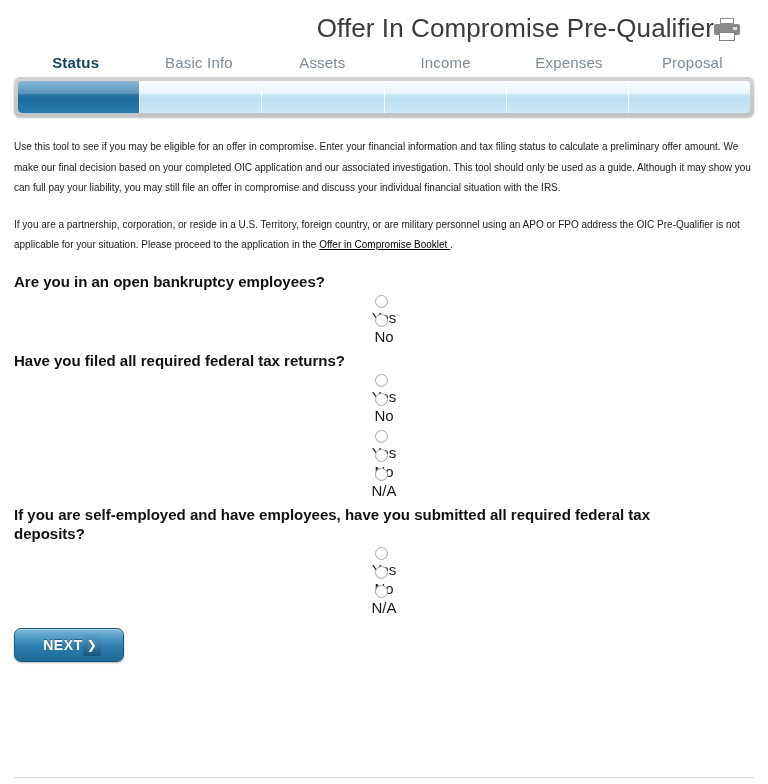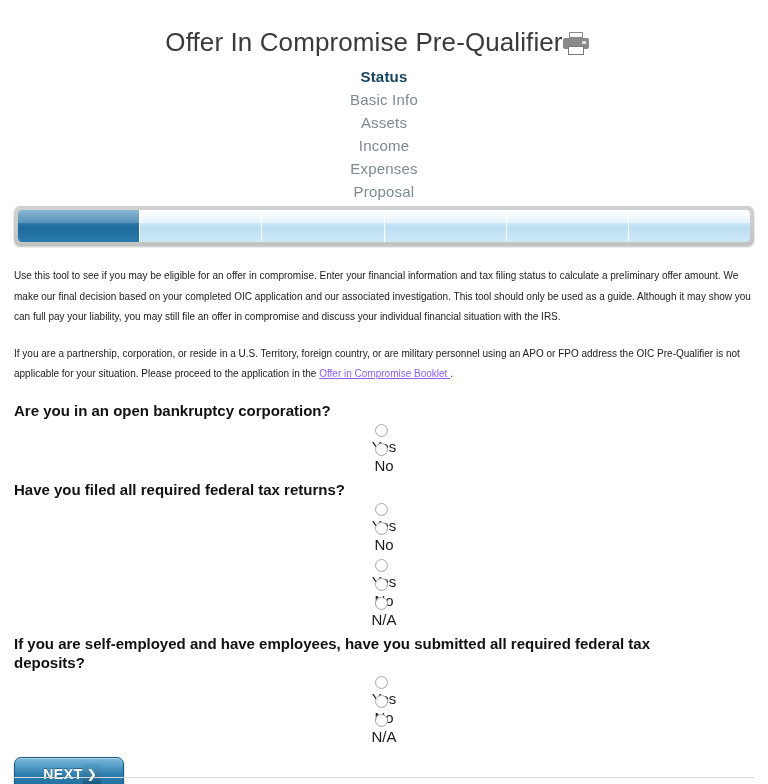--- a/index.html
+++ b/index.html
@@ -20,22 +20,22 @@
     height: 784px;
     box-sizing: border-box;
     padding: 0 14px;
     position: relative;
   }
 
   
   .header {
     display: flex;
     align-items: flex-start;
-    justify-content: center;
-    padding-top: 26px;
+    justify-content: flex-end;
+    padding-top: 12px;
   }
   .page-title {
     font-size: 26px;
     font-weight: 400;
     color: #3a3a3a;
     letter-spacing: 0.1px;
     line-height: 32px;
   }
   .print-icon {
     margin-top: 6px;
@@ -77,21 +77,20 @@
 
   
   .stepper {
     margin-top: 10px;
     position: relative;
   }
   .step-labels {
     display: flex;
     width: 740px;
     margin-left: 0;
-    flex-direction: column;
   }
   .step-label {
     flex: 1;
     text-align: center;
     font-size: 15px;
     color: #7d8a94;
     padding-bottom: 6px;
     letter-spacing: 0.2px;
   }
   .step-label.active {
@@ -139,21 +138,21 @@
   
   .intro {
     margin-top: 20px;
     font-size: 10px;
     line-height: 20.5px;
     color: #1a1a1a;
     max-width: 748px;
   }
   .intro p { margin: 0 0 16px 0; }
   .intro a {
-    color: #8b5cf6;
+    color: #000000;
     text-decoration: underline;
   }
 
   
   .question-block { margin-bottom: 18px; }
   .question-text {
     font-size: 15px;
     font-weight: bold;
     color: #111111;
     line-height: 19px;
@@ -266,21 +265,21 @@
       </div>
     </div>
   </div>
 
   <div class="intro">
     <p>Use this tool to see if you may be eligible for an offer in compromise. Enter your financial information and tax filing status to calculate a preliminary offer amount. We make our final decision based on your completed OIC application and our associated investigation. This tool should only be used as a guide. Although it may show you can full pay your liability, you may still file an offer in compromise and discuss your individual financial situation with the IRS.</p>
     <p><span>If you are a partnership, corporation, or reside in a U.S. Territory, foreign country, or are military personnel using an APO or FPO address the OIC Pre-Qualifier is not applicable for your situation. Please proceed to the application in the </span><a href="#">Offer in Compromise Booklet </a><span>.</span></p>
   </div>
 
   <div class="question-block">
-    <div class="question-text">Are you in an open bankruptcy corporation?</div>
+    <div class="question-text">Are you in an open bankruptcy employees?</div>
     <div class="option-row">
       <span class="radio"></span>
       <span class="option-label">Yes</span>
     </div>
     <div class="option-row">
       <span class="radio"></span>
       <span class="option-label">No</span>
     </div>
   </div>
 

